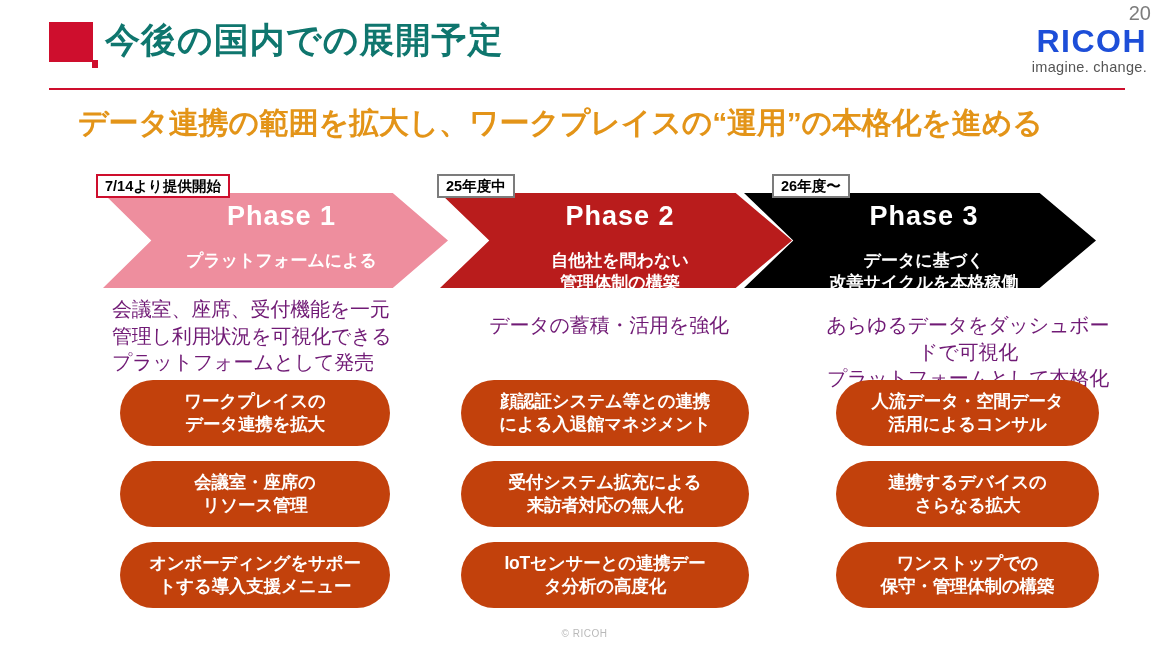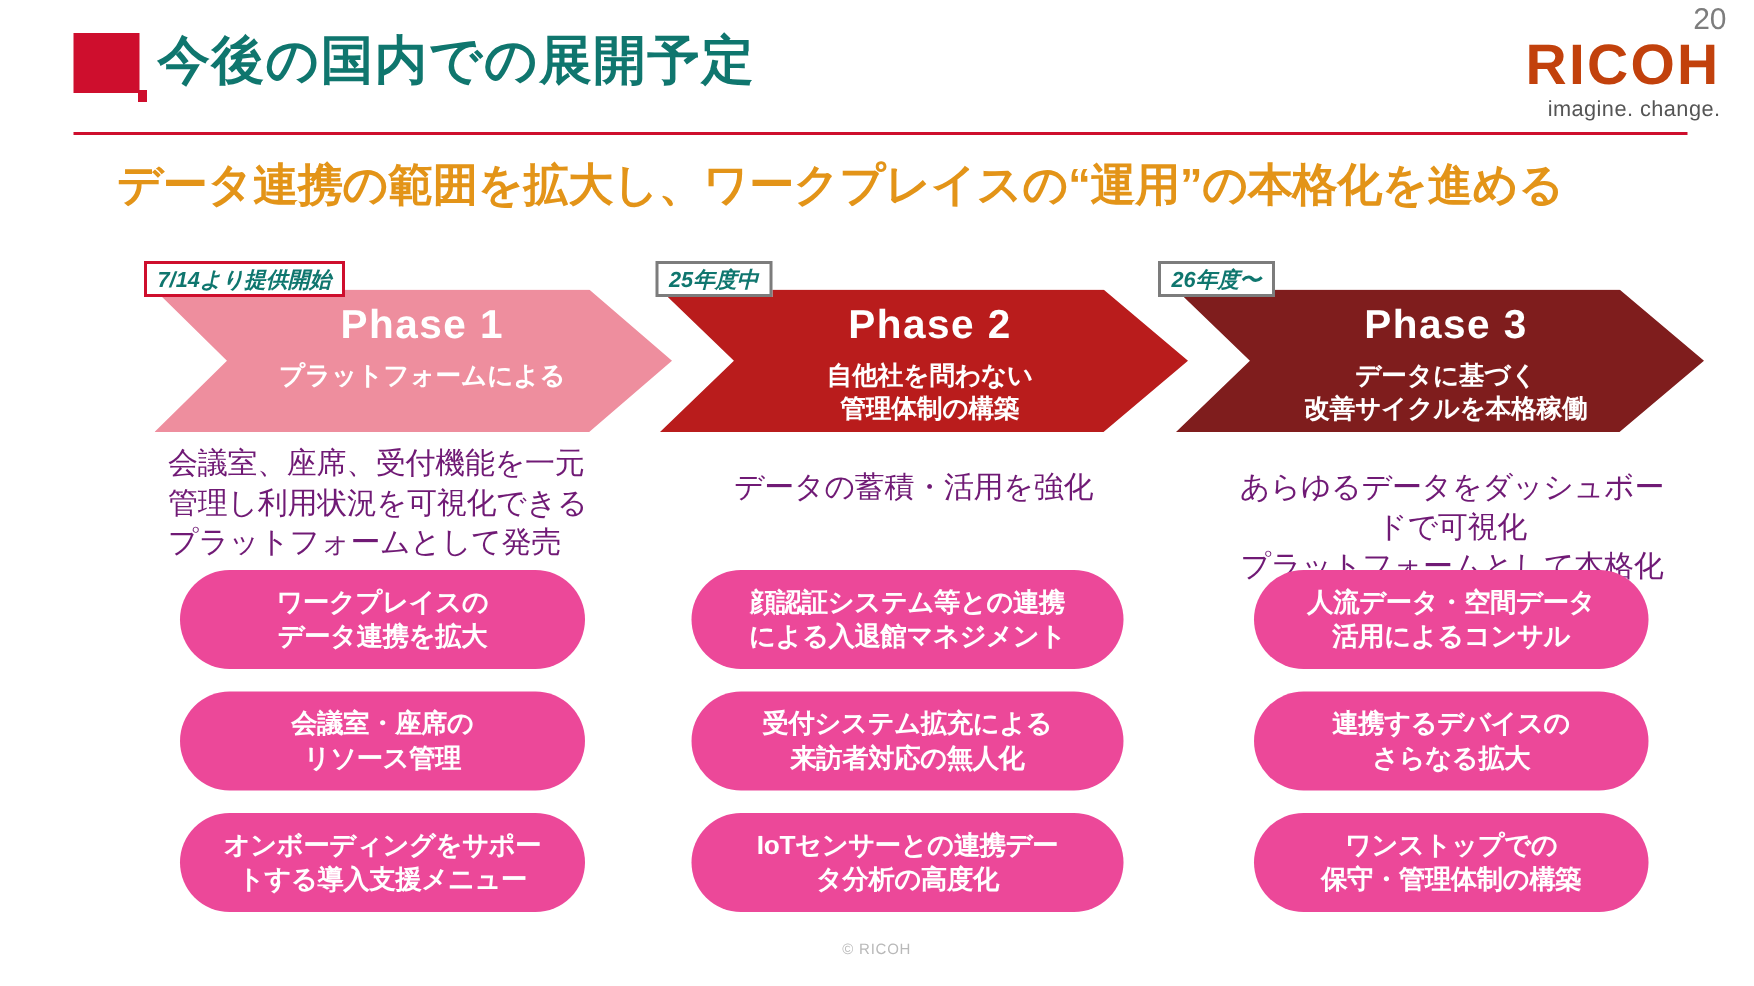--- a/index.html
+++ b/index.html
@@ -27,21 +27,21 @@
     font-size:35px; font-weight:bold; color:#0f766e;
     letter-spacing:1px; white-space:nowrap;
   }
 
   #page-number {
     position:absolute; right:18px; top:2px;
     font-size:20px; color:#7d7d7d; font-weight:normal;
   }
   #logo-block { position:absolute; right:22px; top:25px; text-align:right; }
   #logo-wordmark {
-    font-size:38px; font-weight:bold; color:#c2410c;
+    font-size:32px; font-weight:bold; color:#1d4ed8;
     letter-spacing:1.5px; line-height:1;
     font-family:"Liberation Sans","DejaVu Sans",sans-serif;
   }
   #logo-tagline {
     font-size:14.5px; color:#555555; letter-spacing:0.3px;
     margin-top:3px; line-height:1;
   }
 
   #header-rule {
     position:absolute; left:49px; top:88px; width:1076px; height:2px;
@@ -56,40 +56,40 @@
   }
 
   
   .chevron {
     position:absolute; top:193px; height:95px;
     color:#ffffff; text-align:center;
     clip-path:polygon(0 0, 84% 0, 100% 50%, 84% 100%, 0 100%, 14% 50%);
   }
   #chevron-1 { left:103px;  width:345px; background:#EE8E9E; }
   #chevron-2 { left:440px;  width:352px; background:#b91c1c; }
-  #chevron-3 { left:784px;  width:352px; background:#7f1d1d; }
+  #chevron-3 { left:744px;  width:352px; background:#000000; }
 
   .chevron-title {
     font-size:27px; font-weight:bold; letter-spacing:1px;
     margin-top:9px; line-height:1.05;
   }
   .chevron-sub {
     font-size:17px; font-weight:bold; line-height:1.25;
-    margin-top:10px;
+    margin-top:20px;
   }
   #chevron-1 .chevron-title, #chevron-1 .chevron-sub { transform:translateX(6px); }
   #chevron-2 .chevron-title, #chevron-2 .chevron-sub { transform:translateX(4px); }
   #chevron-3 .chevron-title, #chevron-3 .chevron-sub { transform:translateX(4px); }
 
   
   .badge {
     position:absolute; top:174px; height:24px;
     background:#ffffff; font-size:14.5px; font-weight:bold;
-    color:#0f766e; display:flex; align-items:center;
-    justify-content:center; white-space:nowrap; padding:0 7px;font-style:italic;
+    color:#000000; display:flex; align-items:center;
+    justify-content:center; white-space:nowrap; padding:0 7px;
   }
   #badge-1 { left:96px;  border:2.5px solid #CE0E2D; }
   #badge-2 { left:437px; border:2.5px solid #7c7c7c; }
   #badge-3 { left:772px; border:2.5px solid #7c7c7c; }
 
   
   .column { position:absolute; top:296px; width:300px; }
   #column-1 { left:112px; }
   #column-2 { left:459px; }
   #column-3 { left:818px; }
@@ -99,21 +99,21 @@
     line-height:1.33; letter-spacing:-0.2px;
   }
   #column-1 .col-desc { text-align:left;   width:289px; }
   #column-2 .col-desc { text-align:center; width:300px; padding-top:16px; }
   #column-3 .col-desc { text-align:center; width:300px; padding-top:16px; }
 
   .pill-list { position:absolute; top:84px; left:0; width:300px; }
   #column-2 .pill-list, #column-3 .pill-list { top:84px; }
 
   .pill {
-    background:#ec4899; border-radius:38px;
+    background:#c2410c; border-radius:38px;
     height:66px; margin-bottom:15px;
     display:flex; align-items:center; justify-content:center;
     color:#ffffff; font-size:17.5px; font-weight:bold;
     line-height:1.3; text-align:center; letter-spacing:-0.2px;
   }
   #column-1 .pill { width:270px; margin-left:8px; }
   #column-2 .pill { width:288px; margin-left:2px; }
   #column-3 .pill { width:263px; margin-left:18px; }
 
   

